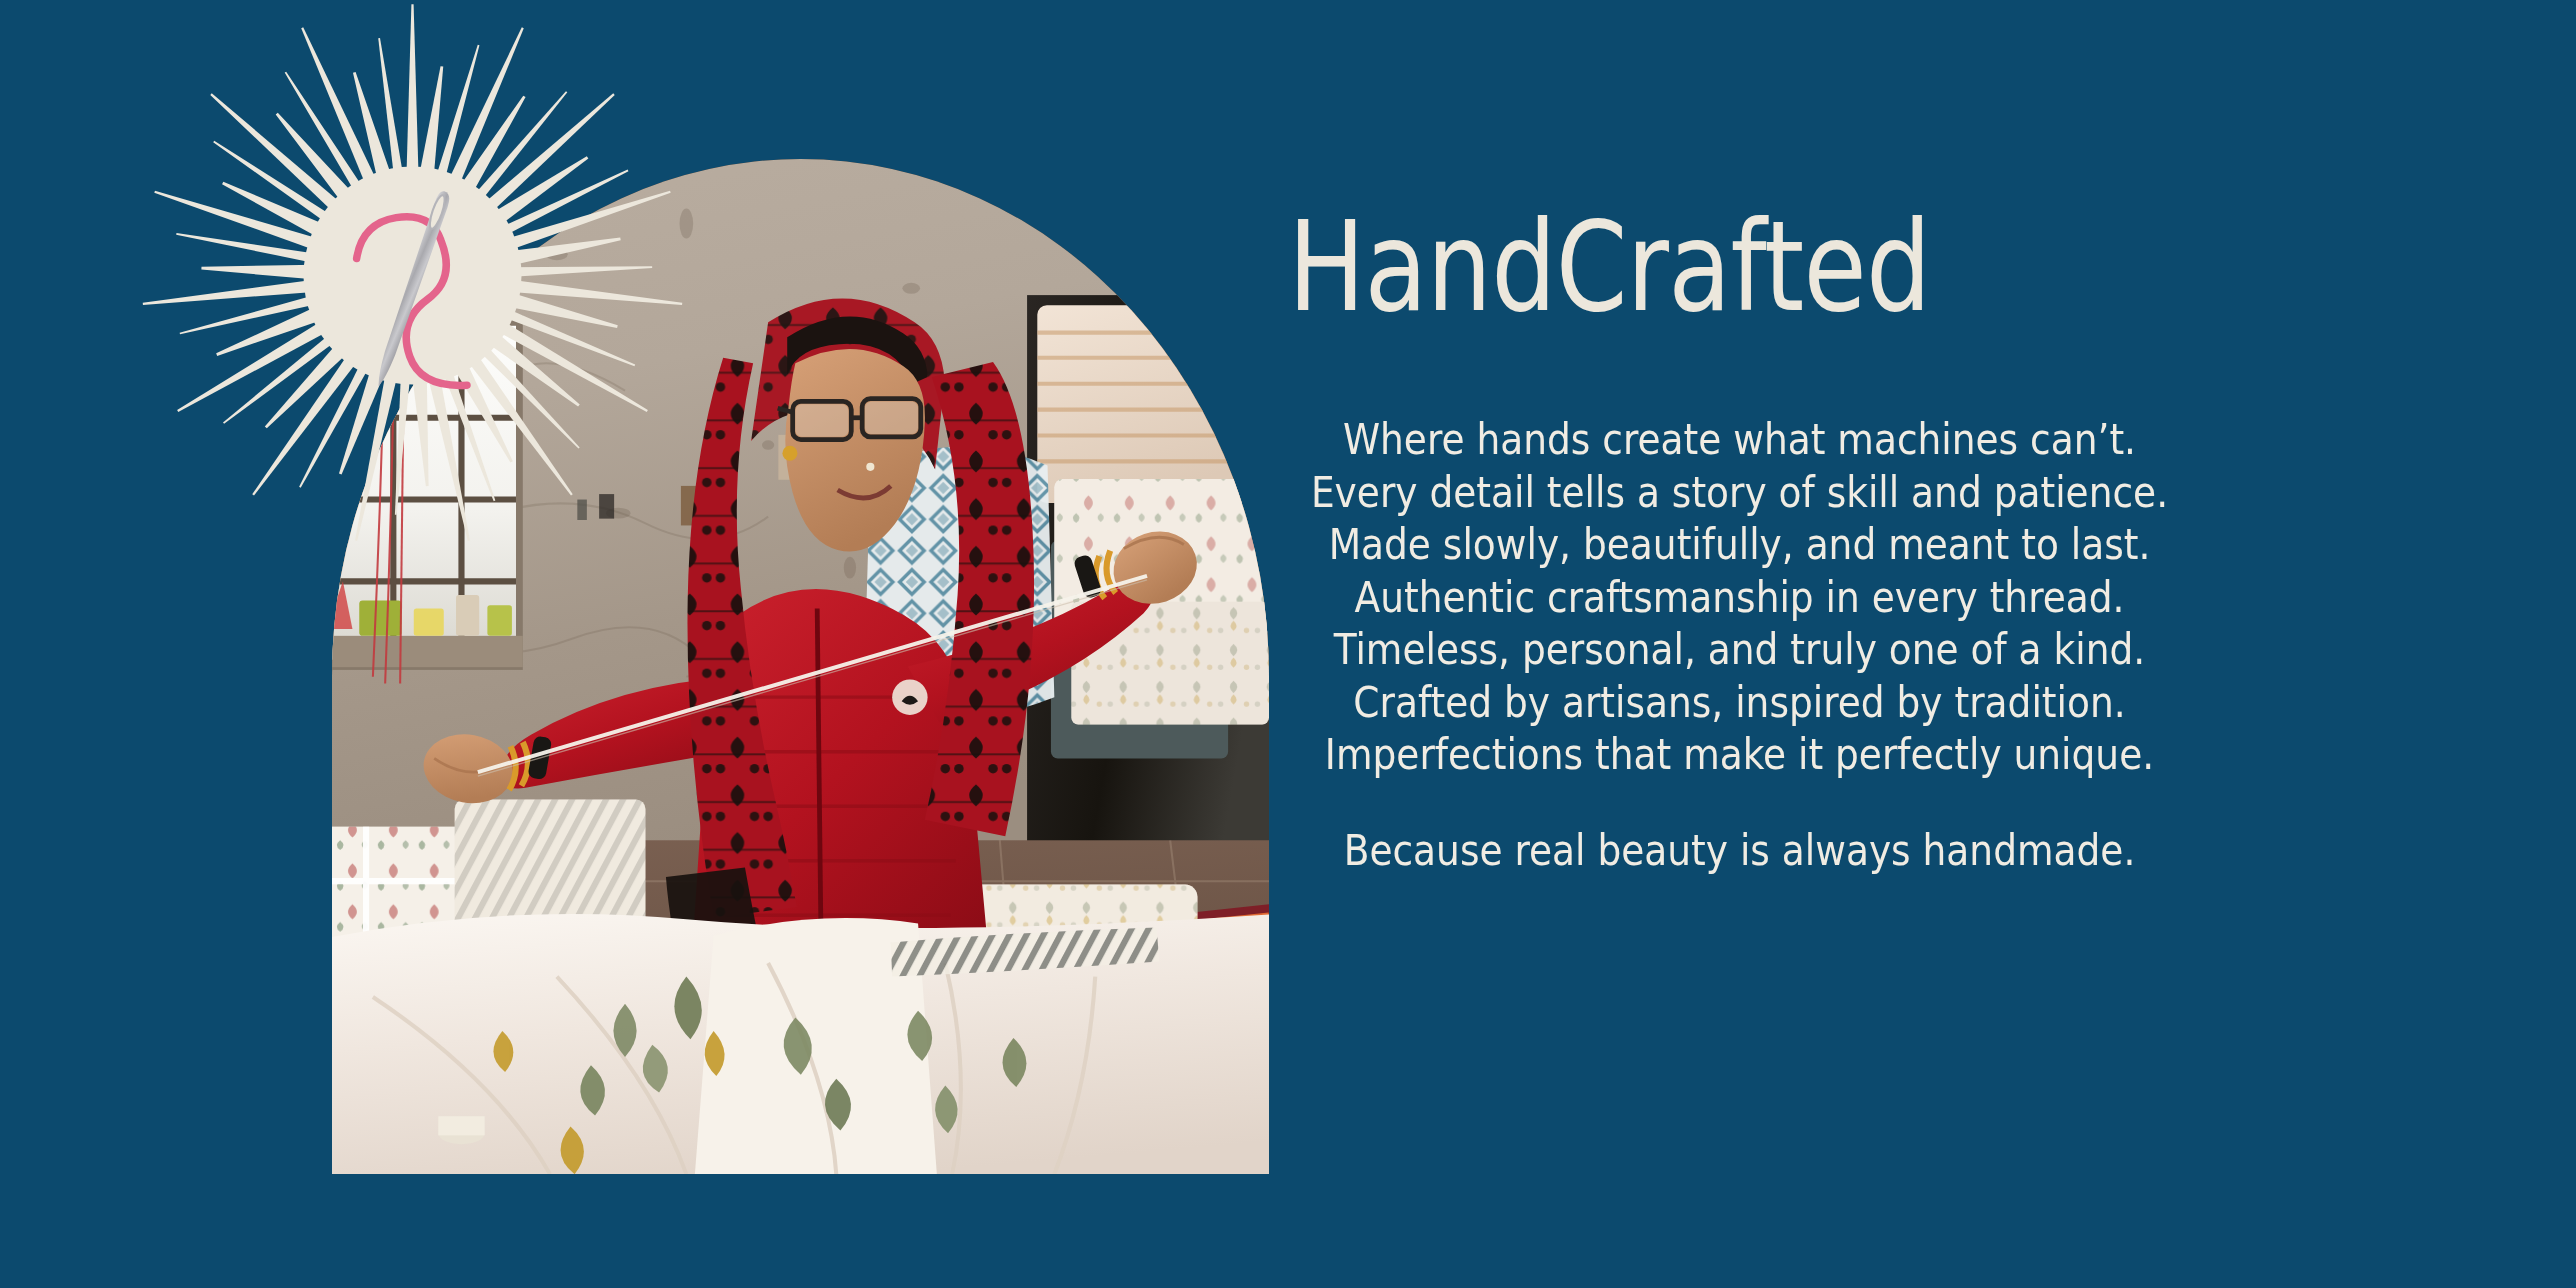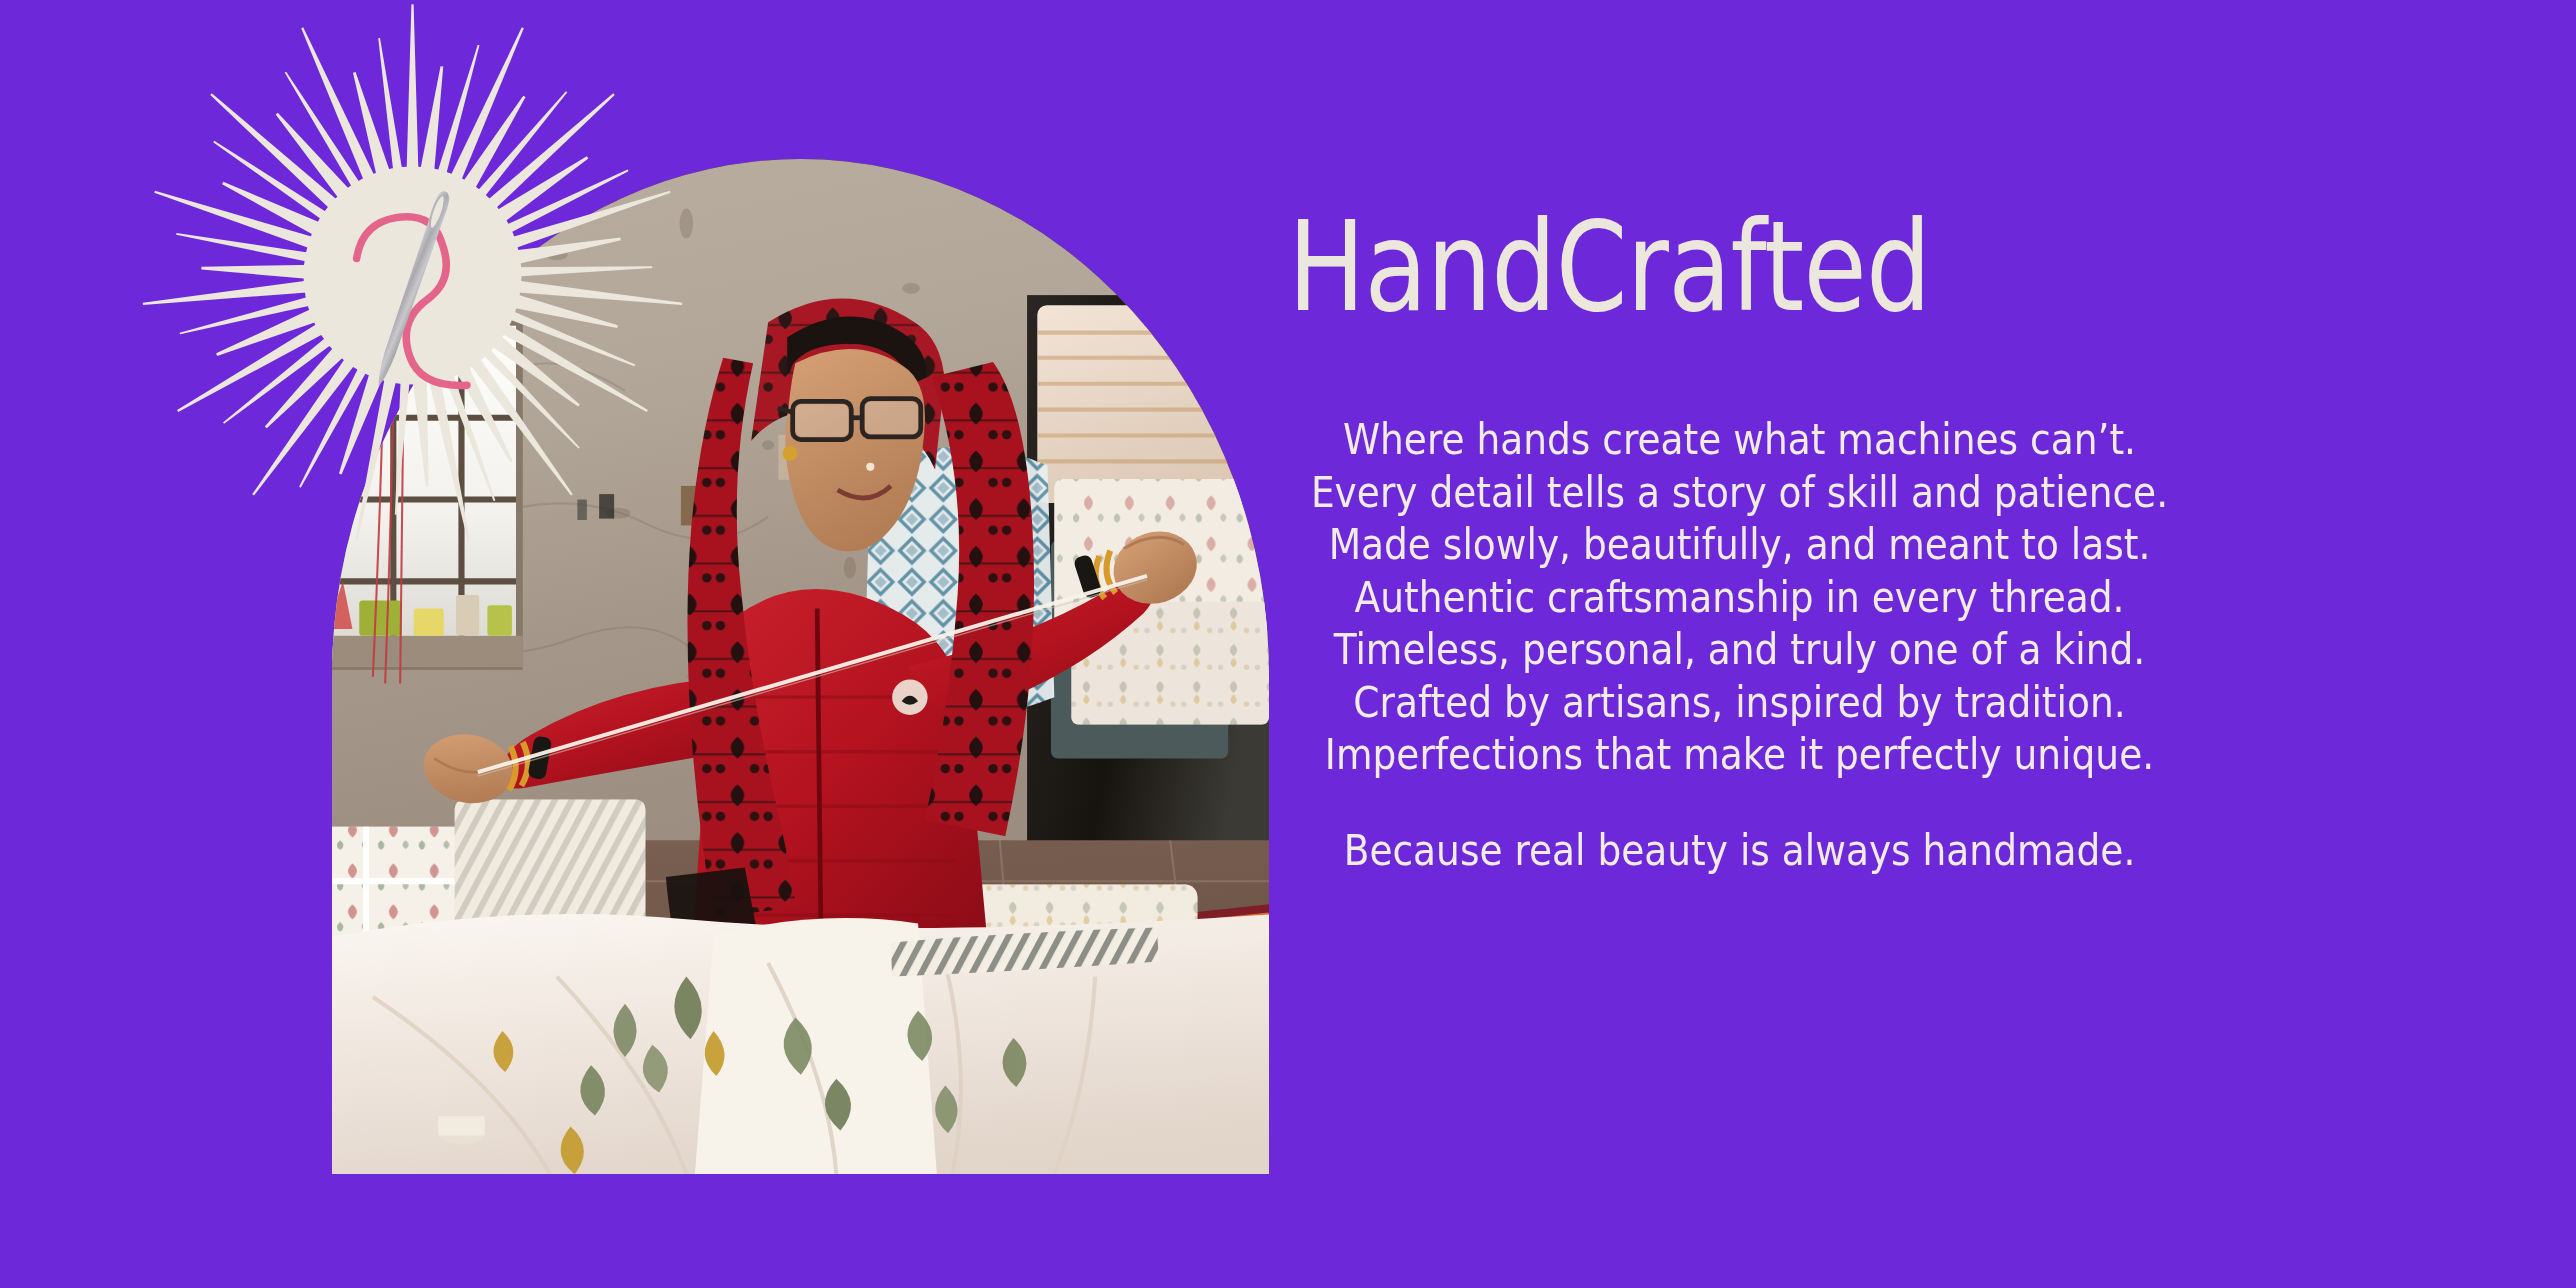--- a/index.html
+++ b/index.html
@@ -7,21 +7,21 @@
   html, body { width:2576px; height:1288px; overflow:hidden; }
   body {
     background:#070d18;
     font-family:"Liberation Sans", sans-serif;
     position:relative;
   }
   #slide {
     position:relative;
     width:2576px;
     height:1288px;
-    background:#6d28d9;
+    background:#0c4a6e;
     overflow:hidden;
   }
 
   
   #badge {
     position:absolute;
     left:140px;
     top:3.4px;
     width:545px;
     height:545px;

